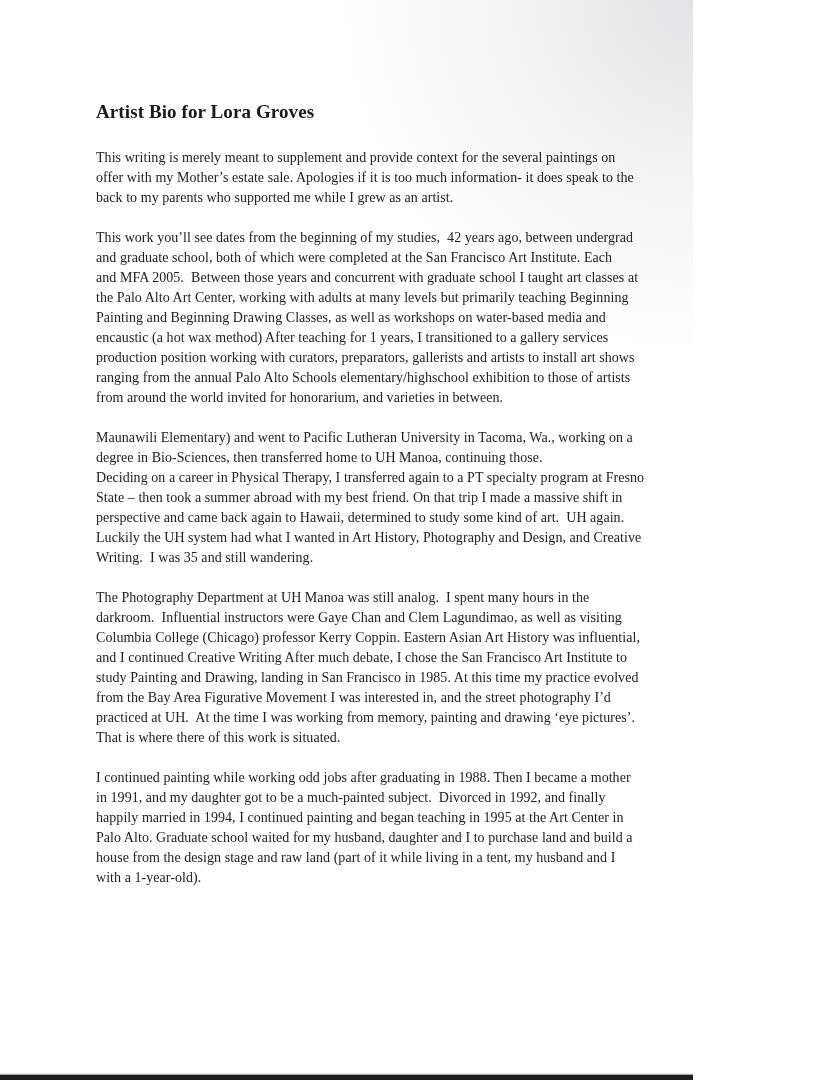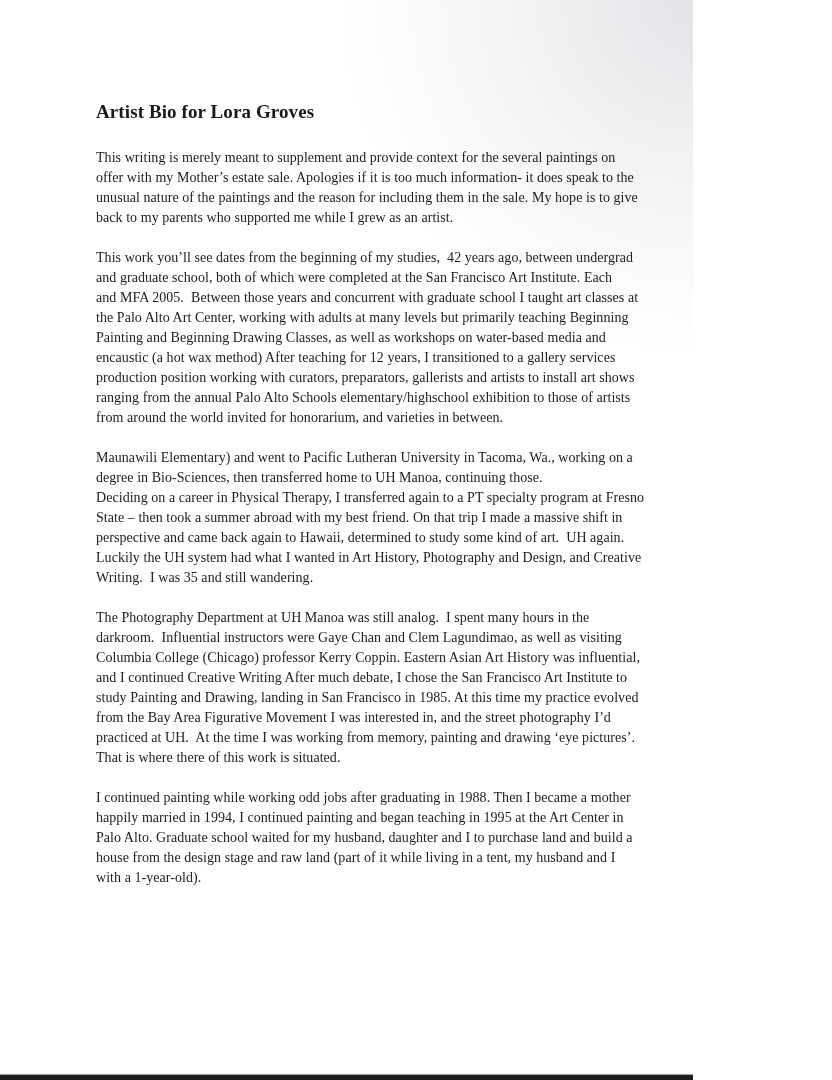--- a/index.html
+++ b/index.html
@@ -54,30 +54,29 @@
 </head>
 <body>
 
 <div class="page">
   <div class="content">
     <h1 class="doc-title">Artist Bio for Lora Groves</h1>
     <div>
         <div class="paragraph">
           <div class="line">This writing is merely meant to supplement and provide context for the several paintings on</div>
           <div class="line">offer with my Mother’s estate sale. Apologies if it is too much information- it does speak to the</div>
-          <div class="line">unusual nature of the paintings and the reason for including them in the sale. My hope is to give</div>
           <div class="line">back to my parents who supported me while I grew as an artist.</div>
         </div>
         <div class="paragraph">
           <div class="line">This work you’ll see dates from the beginning of my studies,  42 years ago, between undergrad</div>
           <div class="line">and graduate school, both of which were completed at the San Francisco Art Institute. Each</div>
           <div class="line">and MFA 2005.  Between those years and concurrent with graduate school I taught art classes at</div>
           <div class="line">the Palo Alto Art Center, working with adults at many levels but primarily teaching Beginning</div>
           <div class="line">Painting and Beginning Drawing Classes, as well as workshops on water-based media and</div>
-          <div class="line">encaustic (a hot wax method) After teaching for 12 years, I transitioned to a gallery services</div>
+          <div class="line">encaustic (a hot wax method) After teaching for 1 years, I transitioned to a gallery services</div>
           <div class="line">production position working with curators, preparators, gallerists and artists to install art shows</div>
           <div class="line">ranging from the annual Palo Alto Schools elementary/highschool exhibition to those of artists</div>
           <div class="line">from around the world invited for honorarium, and varieties in between.</div>
         </div>
         <div class="paragraph">
           <div class="line">Maunawili Elementary) and went to Pacific Lutheran University in Tacoma, Wa., working on a</div>
           <div class="line">degree in Bio-Sciences, then transferred home to UH Manoa, continuing those.</div>
           <div class="line">Deciding on a career in Physical Therapy, I transferred again to a PT specialty program at Fresno</div>
           <div class="line">State – then took a summer abroad with my best friend. On that trip I made a massive shift in</div>
           <div class="line">perspective and came back again to Hawaii, determined to study some kind of art.  UH again.</div>
@@ -89,20 +88,21 @@
           <div class="line">darkroom.  Influential instructors were Gaye Chan and Clem Lagundimao, as well as visiting</div>
           <div class="line">Columbia College (Chicago) professor Kerry Coppin. Eastern Asian Art History was influential,</div>
           <div class="line">and I continued Creative Writing After much debate, I chose the San Francisco Art Institute to</div>
           <div class="line">study Painting and Drawing, landing in San Francisco in 1985. At this time my practice evolved</div>
           <div class="line">from the Bay Area Figurative Movement I was interested in, and the street photography I’d</div>
           <div class="line">practiced at UH.  At the time I was working from memory, painting and drawing ‘eye pictures’.</div>
           <div class="line">That is where there of this work is situated.</div>
         </div>
         <div class="paragraph">
           <div class="line">I continued painting while working odd jobs after graduating in 1988. Then I became a mother</div>
+          <div class="line">in 1991, and my daughter got to be a much-painted subject.  Divorced in 1992, and finally</div>
           <div class="line">happily married in 1994, I continued painting and began teaching in 1995 at the Art Center in</div>
           <div class="line">Palo Alto. Graduate school waited for my husband, daughter and I to purchase land and build a</div>
           <div class="line">house from the design stage and raw land (part of it while living in a tent, my husband and I</div>
           <div class="line">with a 1-year-old).</div>
         </div>
       </div>
   </div>
   <div class="bottom-edge"></div>
 </div>
 

